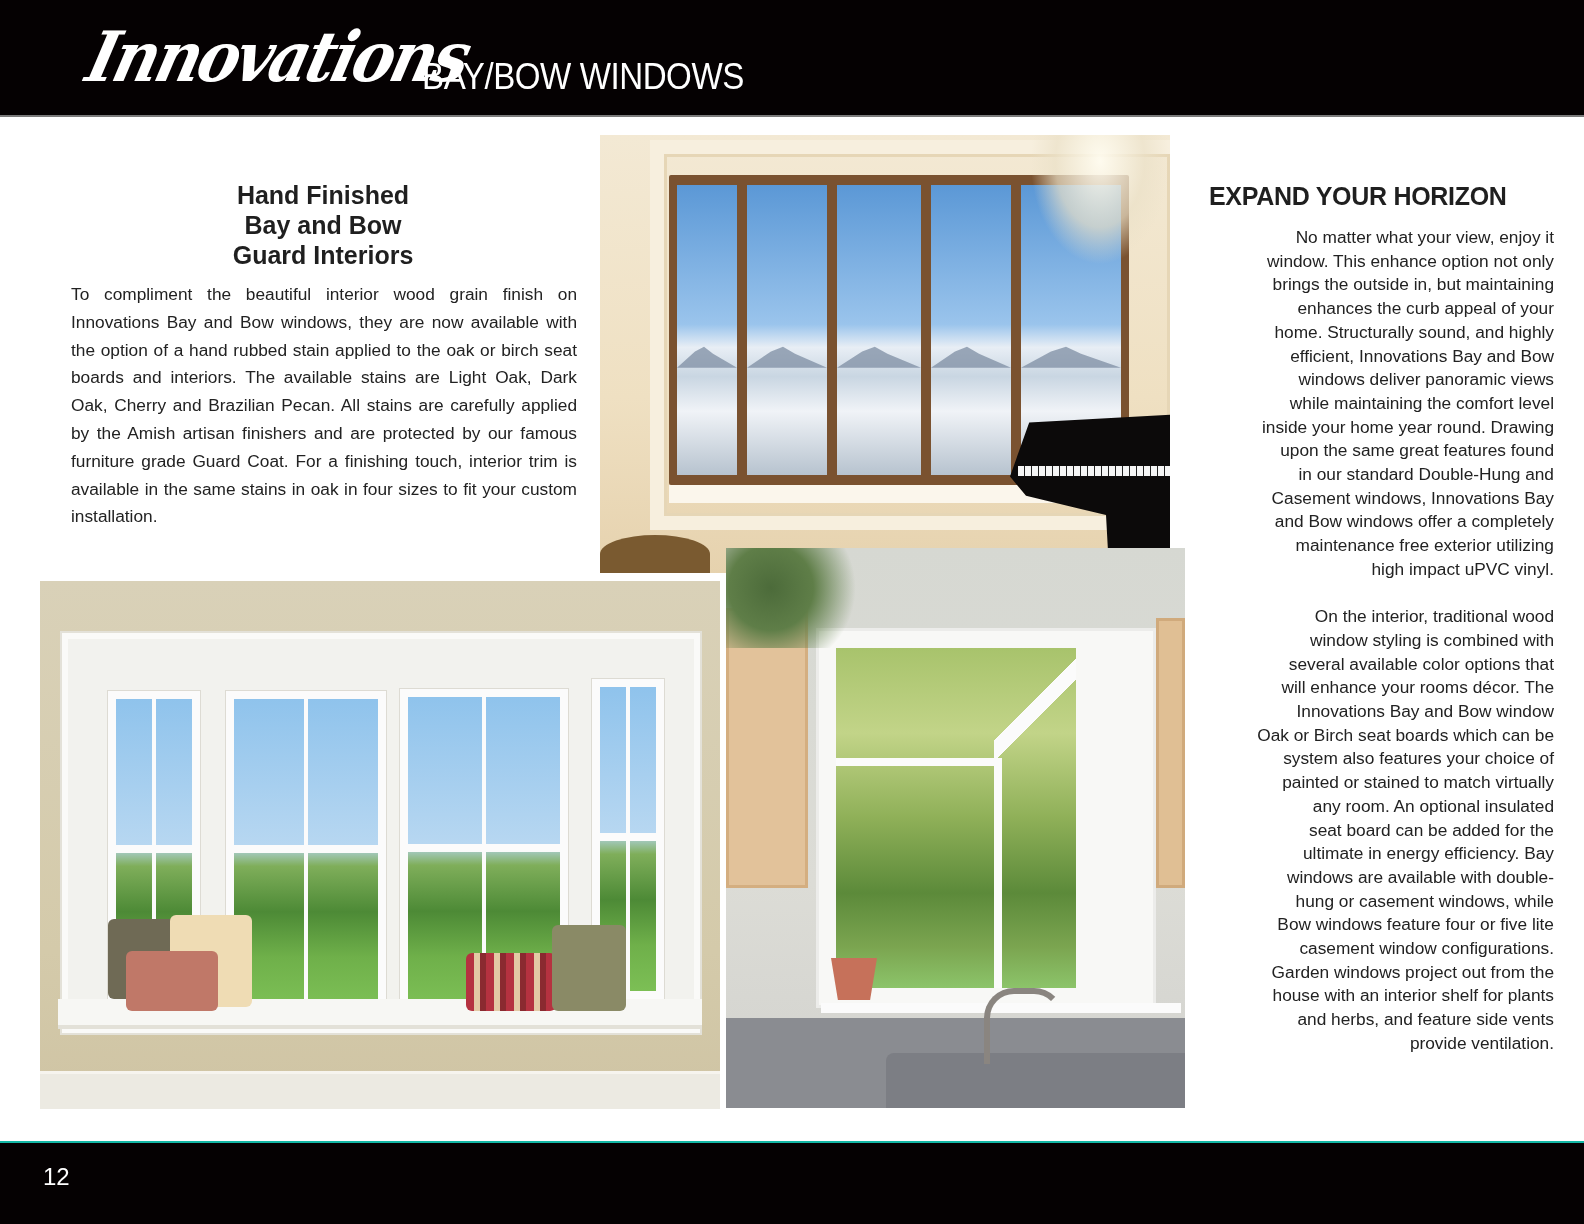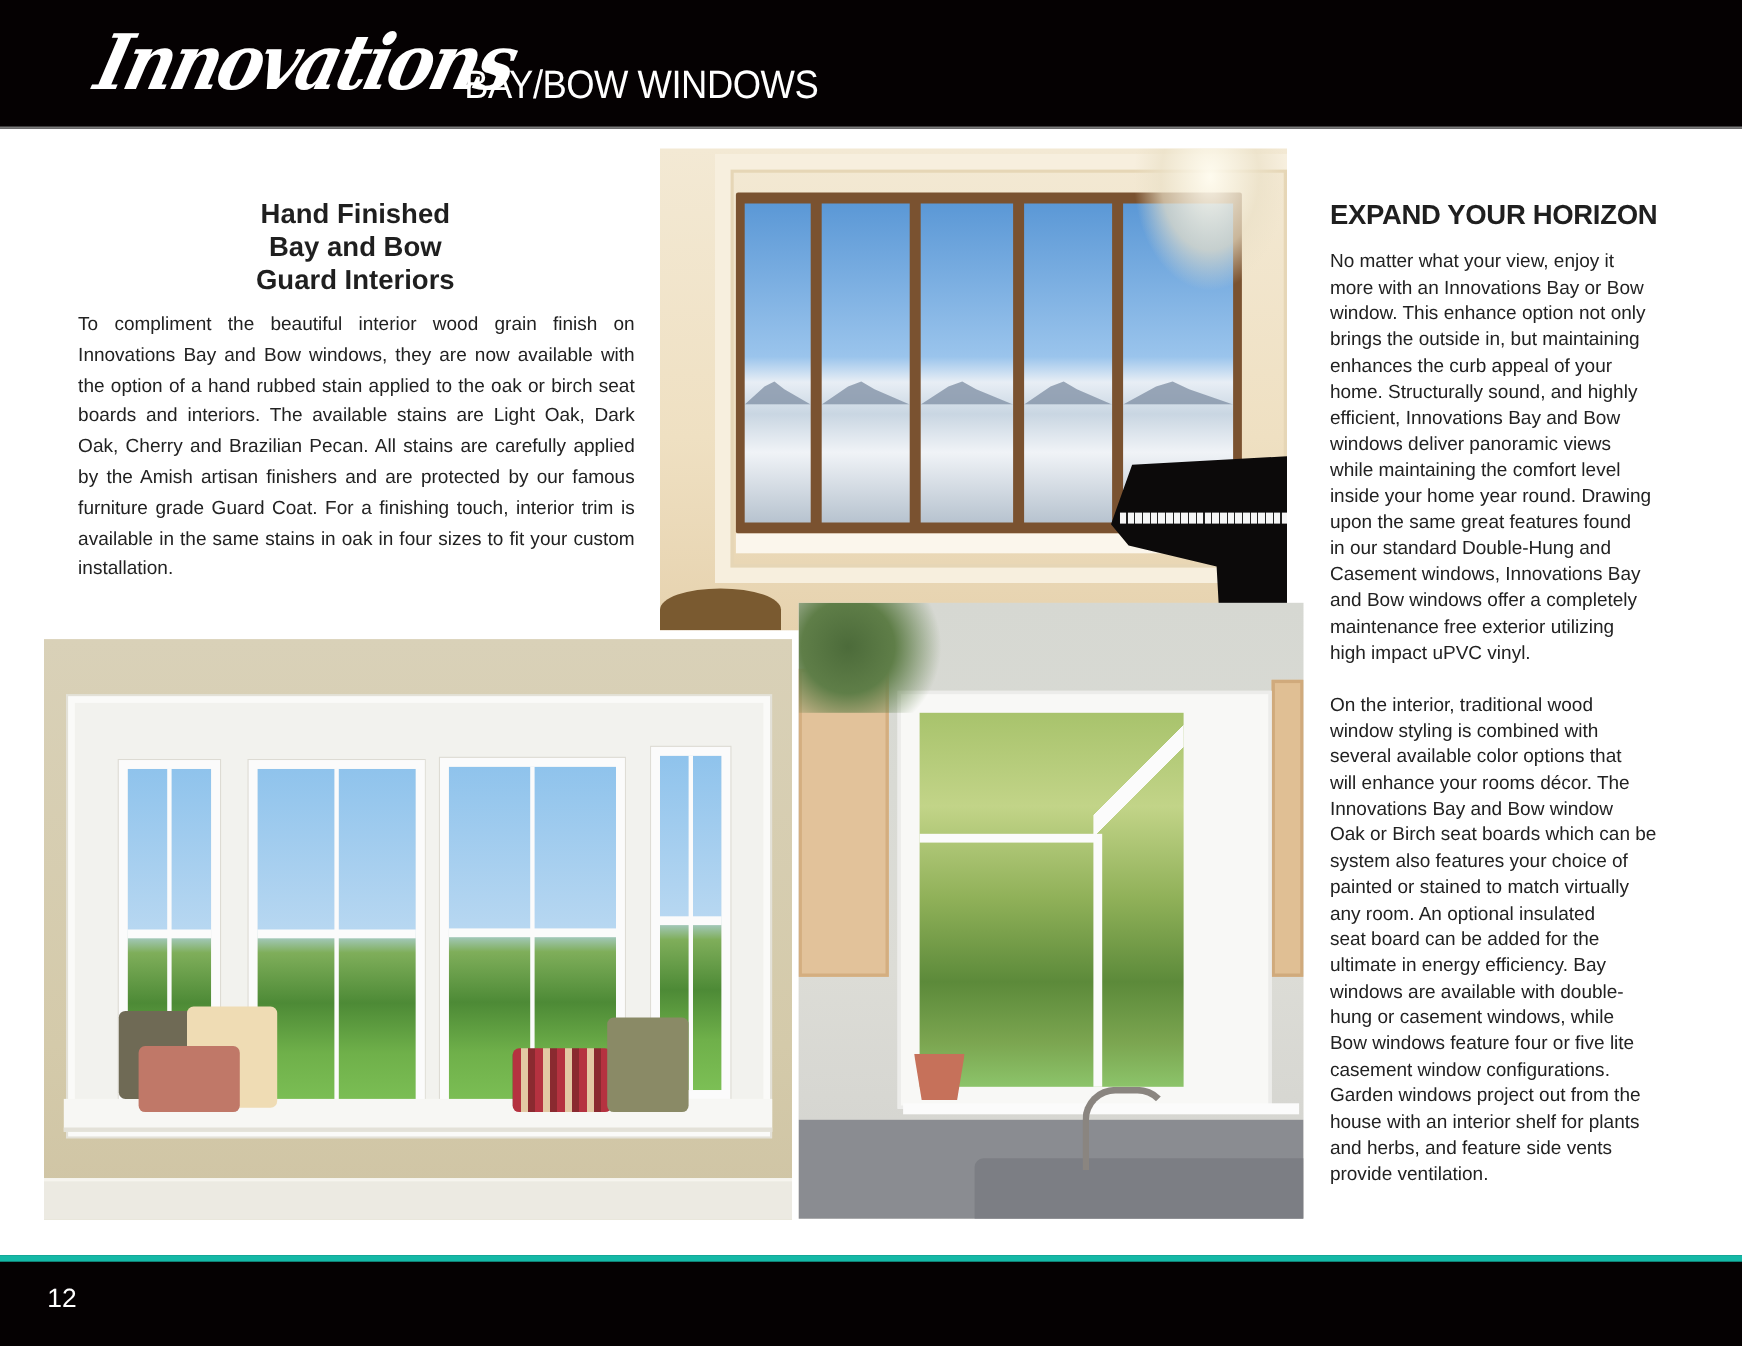--- a/index.html
+++ b/index.html
@@ -5,32 +5,32 @@
   * { box-sizing: border-box; margin: 0; padding: 0; }
   html, body { width: 1584px; height: 1224px; background: #ffffff; overflow: hidden; }
   body { position: relative; font-family: "Liberation Sans", "DejaVu Sans", sans-serif; color: #1a1a1a; }
 
   
   .header { position: absolute; left: 0; top: 0; width: 1584px; height: 117px; background: #050102; border-bottom: 2px solid #7a7a7a; }
   .brand-script { position: absolute; left: 78px; top: 22px; color: #fff; font-family: "DejaVu Serif", serif; font-style: italic; font-weight: bold; font-size: 62px; letter-spacing: -3px; transform: skewX(-14deg) scaleY(1.12); transform-origin: left bottom; line-height: 80px; }
   .header-title { position: absolute; left: 422px; top: 52px; color: #fff; font-family: "Liberation Sans", sans-serif; font-size: 36px; line-height: 50px; letter-spacing: -0.5px; transform: scaleX(0.92); transform-origin: left center; }
 
   
-  .footer { position: absolute; left: 0; top: 1141px; width: 1584px; height: 83px; background: #050102; border-top: 6px solid #14b8a6; }
+  .footer { position: absolute; left: 0; top: 1141px; width: 1584px; height: 83px; background: #050102; border-top: 2px solid #14b8a6; }
   .page-number { position: absolute; left: 43px; top: 20px; color: #fff; font-size: 24px; }
 
   
   .left-heading { position: absolute; left: 70px; top: 180px; width: 506px; text-align: center; font-size: 25px; line-height: 30px; color: #1f1f1f; font-weight: bold; }
   .left-heading span { display: block; }
   .left-body { position: absolute; left: 71px; top: 281px; width: 506px; font-size: 17.3px; line-height: 27.8px; text-align: justify; text-align-last: left; color: #222; }
 
   
   .right-heading { position: absolute; left: 1209px; top: 181px; font-size: 25px; line-height: 30px; color: #1f1f1f; letter-spacing: -0.3px; }
   .right-body { position: absolute; left: 1209px; top: 226px; width: 345px; font-size: 17.3px; line-height: 23.7px; color: #222; }
-  .right-body .line { display: block; white-space: nowrap; }
+  .right-body .line { display: block; white-space: nowrap; text-align: right; }
   .right-body .gap { display: block; height: 23.7px; }
 
   
   .photo { position: absolute; overflow: hidden; }
   .photo-caption { position: absolute; left: 0; top: 0; width: 1px; height: 1px; overflow: hidden; opacity: 0; }
 
   
   .p1 { left: 600px; top: 135px; width: 570px; height: 438px; background: linear-gradient(180deg, #f3e9d4 0%, #efe0c2 60%, #e6d2ae 100%); }
   .p1 .trim { position: absolute; left: 50px; top: 5px; width: 520px; height: 390px; border: 14px solid #f7efde; border-right: none; box-shadow: inset 0 0 0 3px #e6d6b6; }
   .p1 .frame { position: absolute; left: 69px; top: 40px; width: 460px; height: 310px; background: #7a5230; border-radius: 2px; }
@@ -139,21 +139,20 @@
   <div class="pot"></div>
   <div class="counter"></div>
   <div class="sink"></div>
   <div class="faucet"></div>
   <div class="ivy"></div>
 </div>
 
 <h2 class="right-heading">EXPAND YOUR HORIZON</h2>
 <div class="right-body">
   <span class="line">No matter what your view, enjoy it</span>
-  <span class="line">more with an Innovations Bay or Bow</span>
   <span class="line">window.  This enhance option not only</span>
   <span class="line">brings the outside in, but maintaining</span>
   <span class="line">enhances the curb appeal of your</span>
   <span class="line">home. Structurally sound, and highly</span>
   <span class="line">efficient, Innovations Bay and Bow</span>
   <span class="line">windows deliver panoramic views</span>
   <span class="line">while maintaining the comfort level</span>
   <span class="line">inside your home year round.  Drawing</span>
   <span class="line">upon the same great features found</span>
   <span class="line">in our standard Double-Hung and</span>

